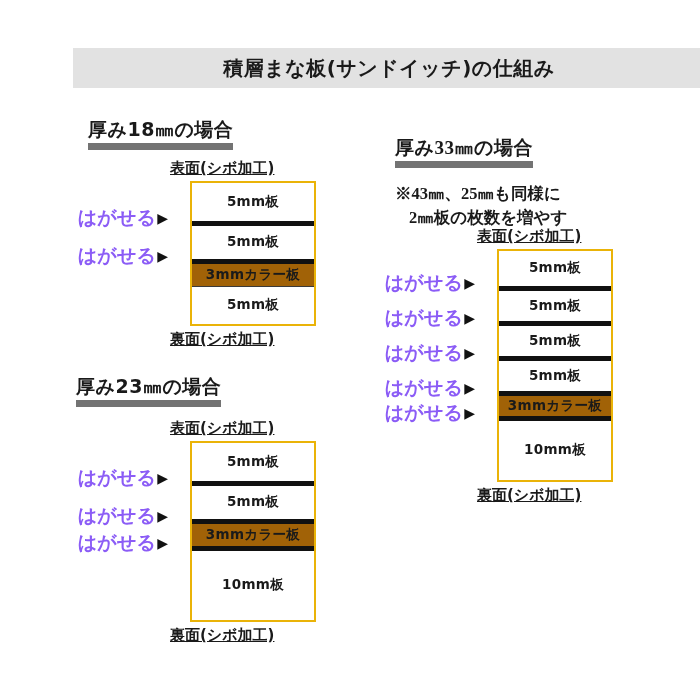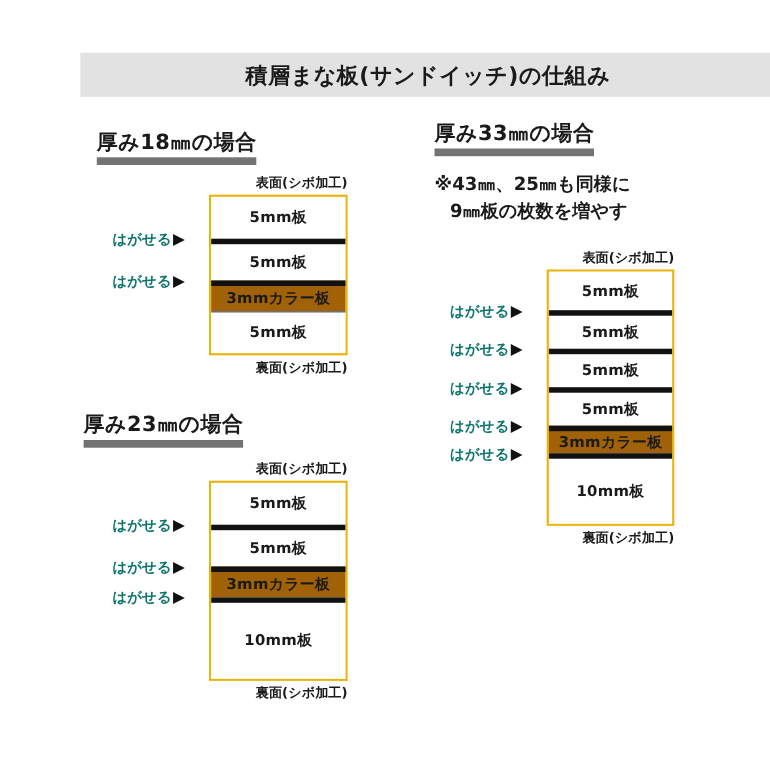--- a/index.html
+++ b/index.html
@@ -59,25 +59,26 @@
   }
   .note-line-2 {
     padding-left: 14px;
   }
 
   
   .diagram {
     position: absolute;
   }
   .face-label {
-    font-size: 12px;
+    font-size: 15px;
     font-weight: 600;
-    text-align: right;
+    text-align: left;
     white-space: nowrap;
     line-height: 1.1;
+    text-decoration: underline;
   }
   .face-label.top   { margin-bottom: 4px; }
   .face-label.bottom{ margin-top: 5px; }
 
   .stack {
     position: relative;
     border: 2px solid #eab308;
     box-sizing: border-box;
     background: #ffffff;
     margin-left: 20px;
@@ -107,24 +108,24 @@
 
   
   .peel {
     position: absolute;
     display: flex;
     align-items: center;
     white-space: nowrap;
     transform: translateY(-50%);
   }
   .peel-text {
-    font-size: 13px;
+    font-size: 19px;
     font-weight: 700;
     letter-spacing: 0.2px;
-    color: #0f766e;
+    color: #8b5cf6;
   }
   .peel-arrow {
     font-size: 14px;
     line-height: 1;
     margin-left: 1px;
     color: #111111;
   }
 </style>
 </head>
 <body>
@@ -190,25 +191,25 @@
     <div class="peel" style="top: 95.75px; right: 148px;">
       <span class="peel-text">はがせる</span>
       <span class="peel-arrow">▶</span>
     </div>
     <div class="peel" style="top: 123.109px; right: 148px;">
       <span class="peel-text">はがせる</span>
       <span class="peel-arrow">▶</span>
     </div>
   </div>
 
-<div class="section" id="sec-33" style="left:395px; top:110px;">
+<div class="section" id="sec-33" style="left:395px; top:136px;font-family:Liberation Serif, serif;">
   <div class="section-heading">厚み33㎜の場合</div>
   <div class="note">
     <div>※43㎜、25㎜も同様に</div>
-    <div class="note-line-2">9㎜板の枚数を増やす</div>
+    <div class="note-line-2">2㎜板の枚数を増やす</div>
   </div>
 </div>
 <div class="diagram" id="dia-33" style="left:477px; top:228px; width:136px;">
   <div class="face-label top">表面(シボ加工)</div>
   <div class="stack" id="stack-33">
       <div class="layer" style="height: 35px;">
         <span class="layer-label">5mm板</span>
       </div>
       <div class="layer sep-thick" style="height: 35px;">
         <span class="layer-label">5mm板</span>

